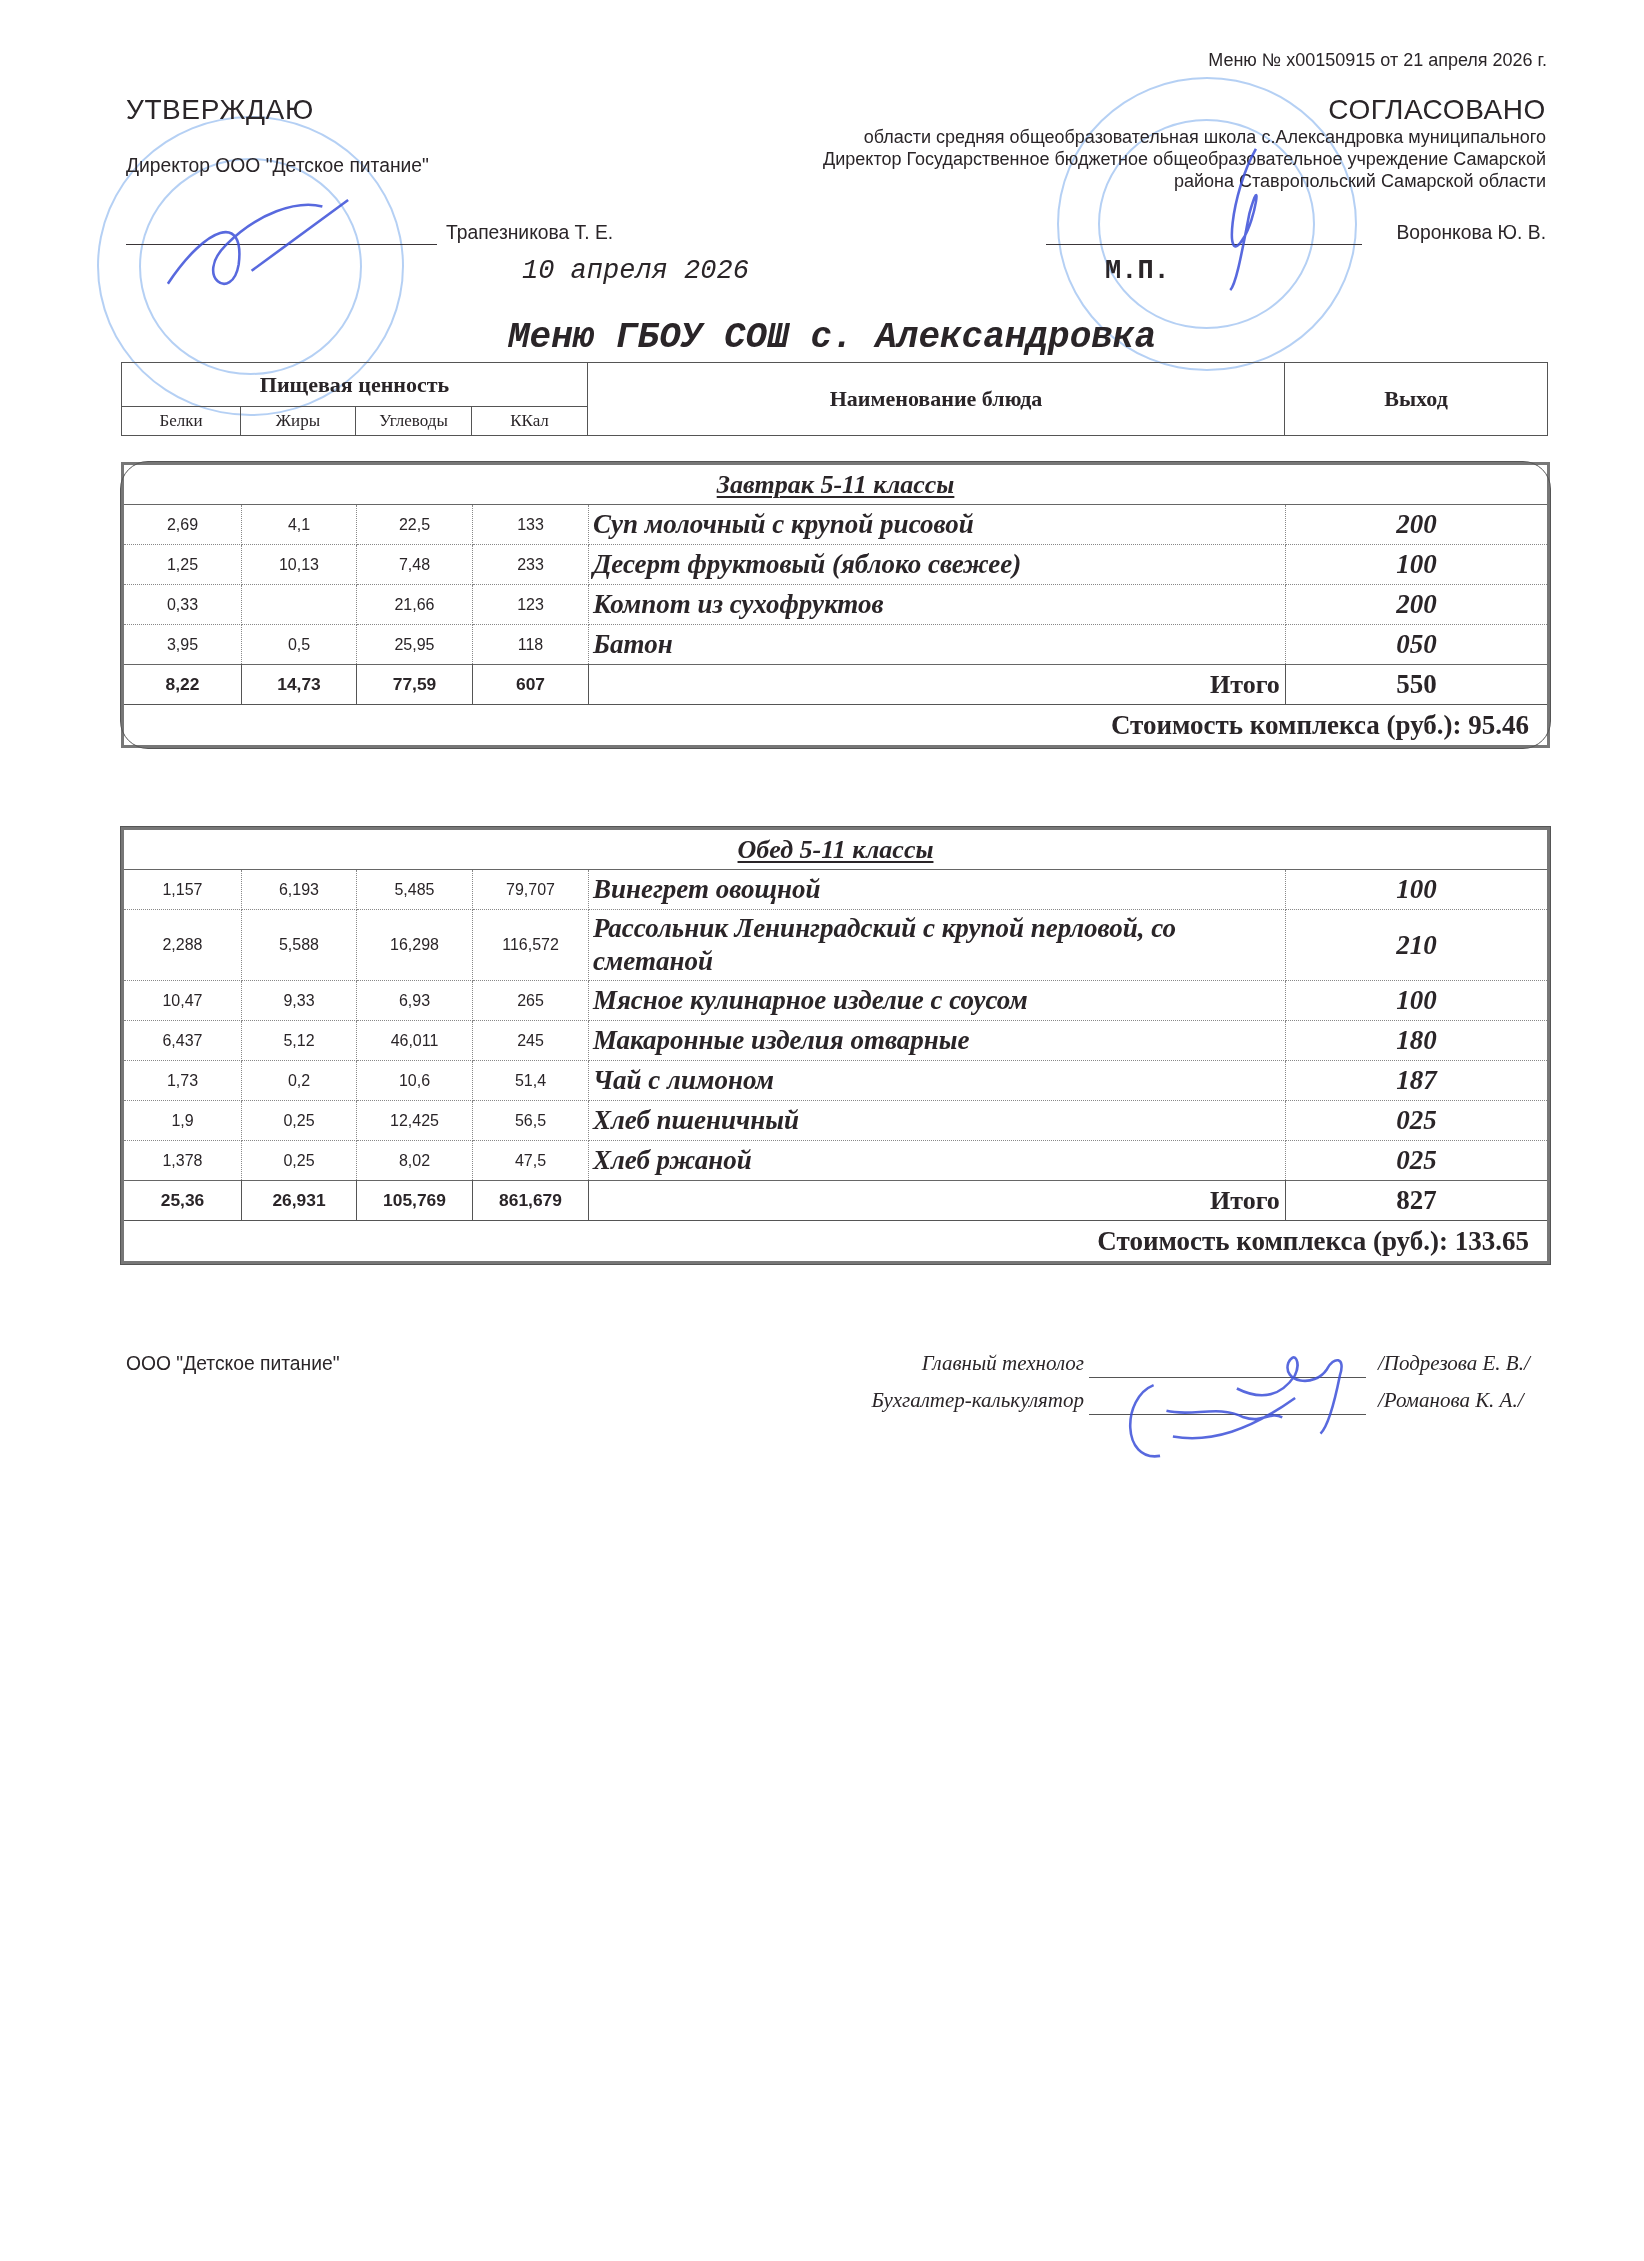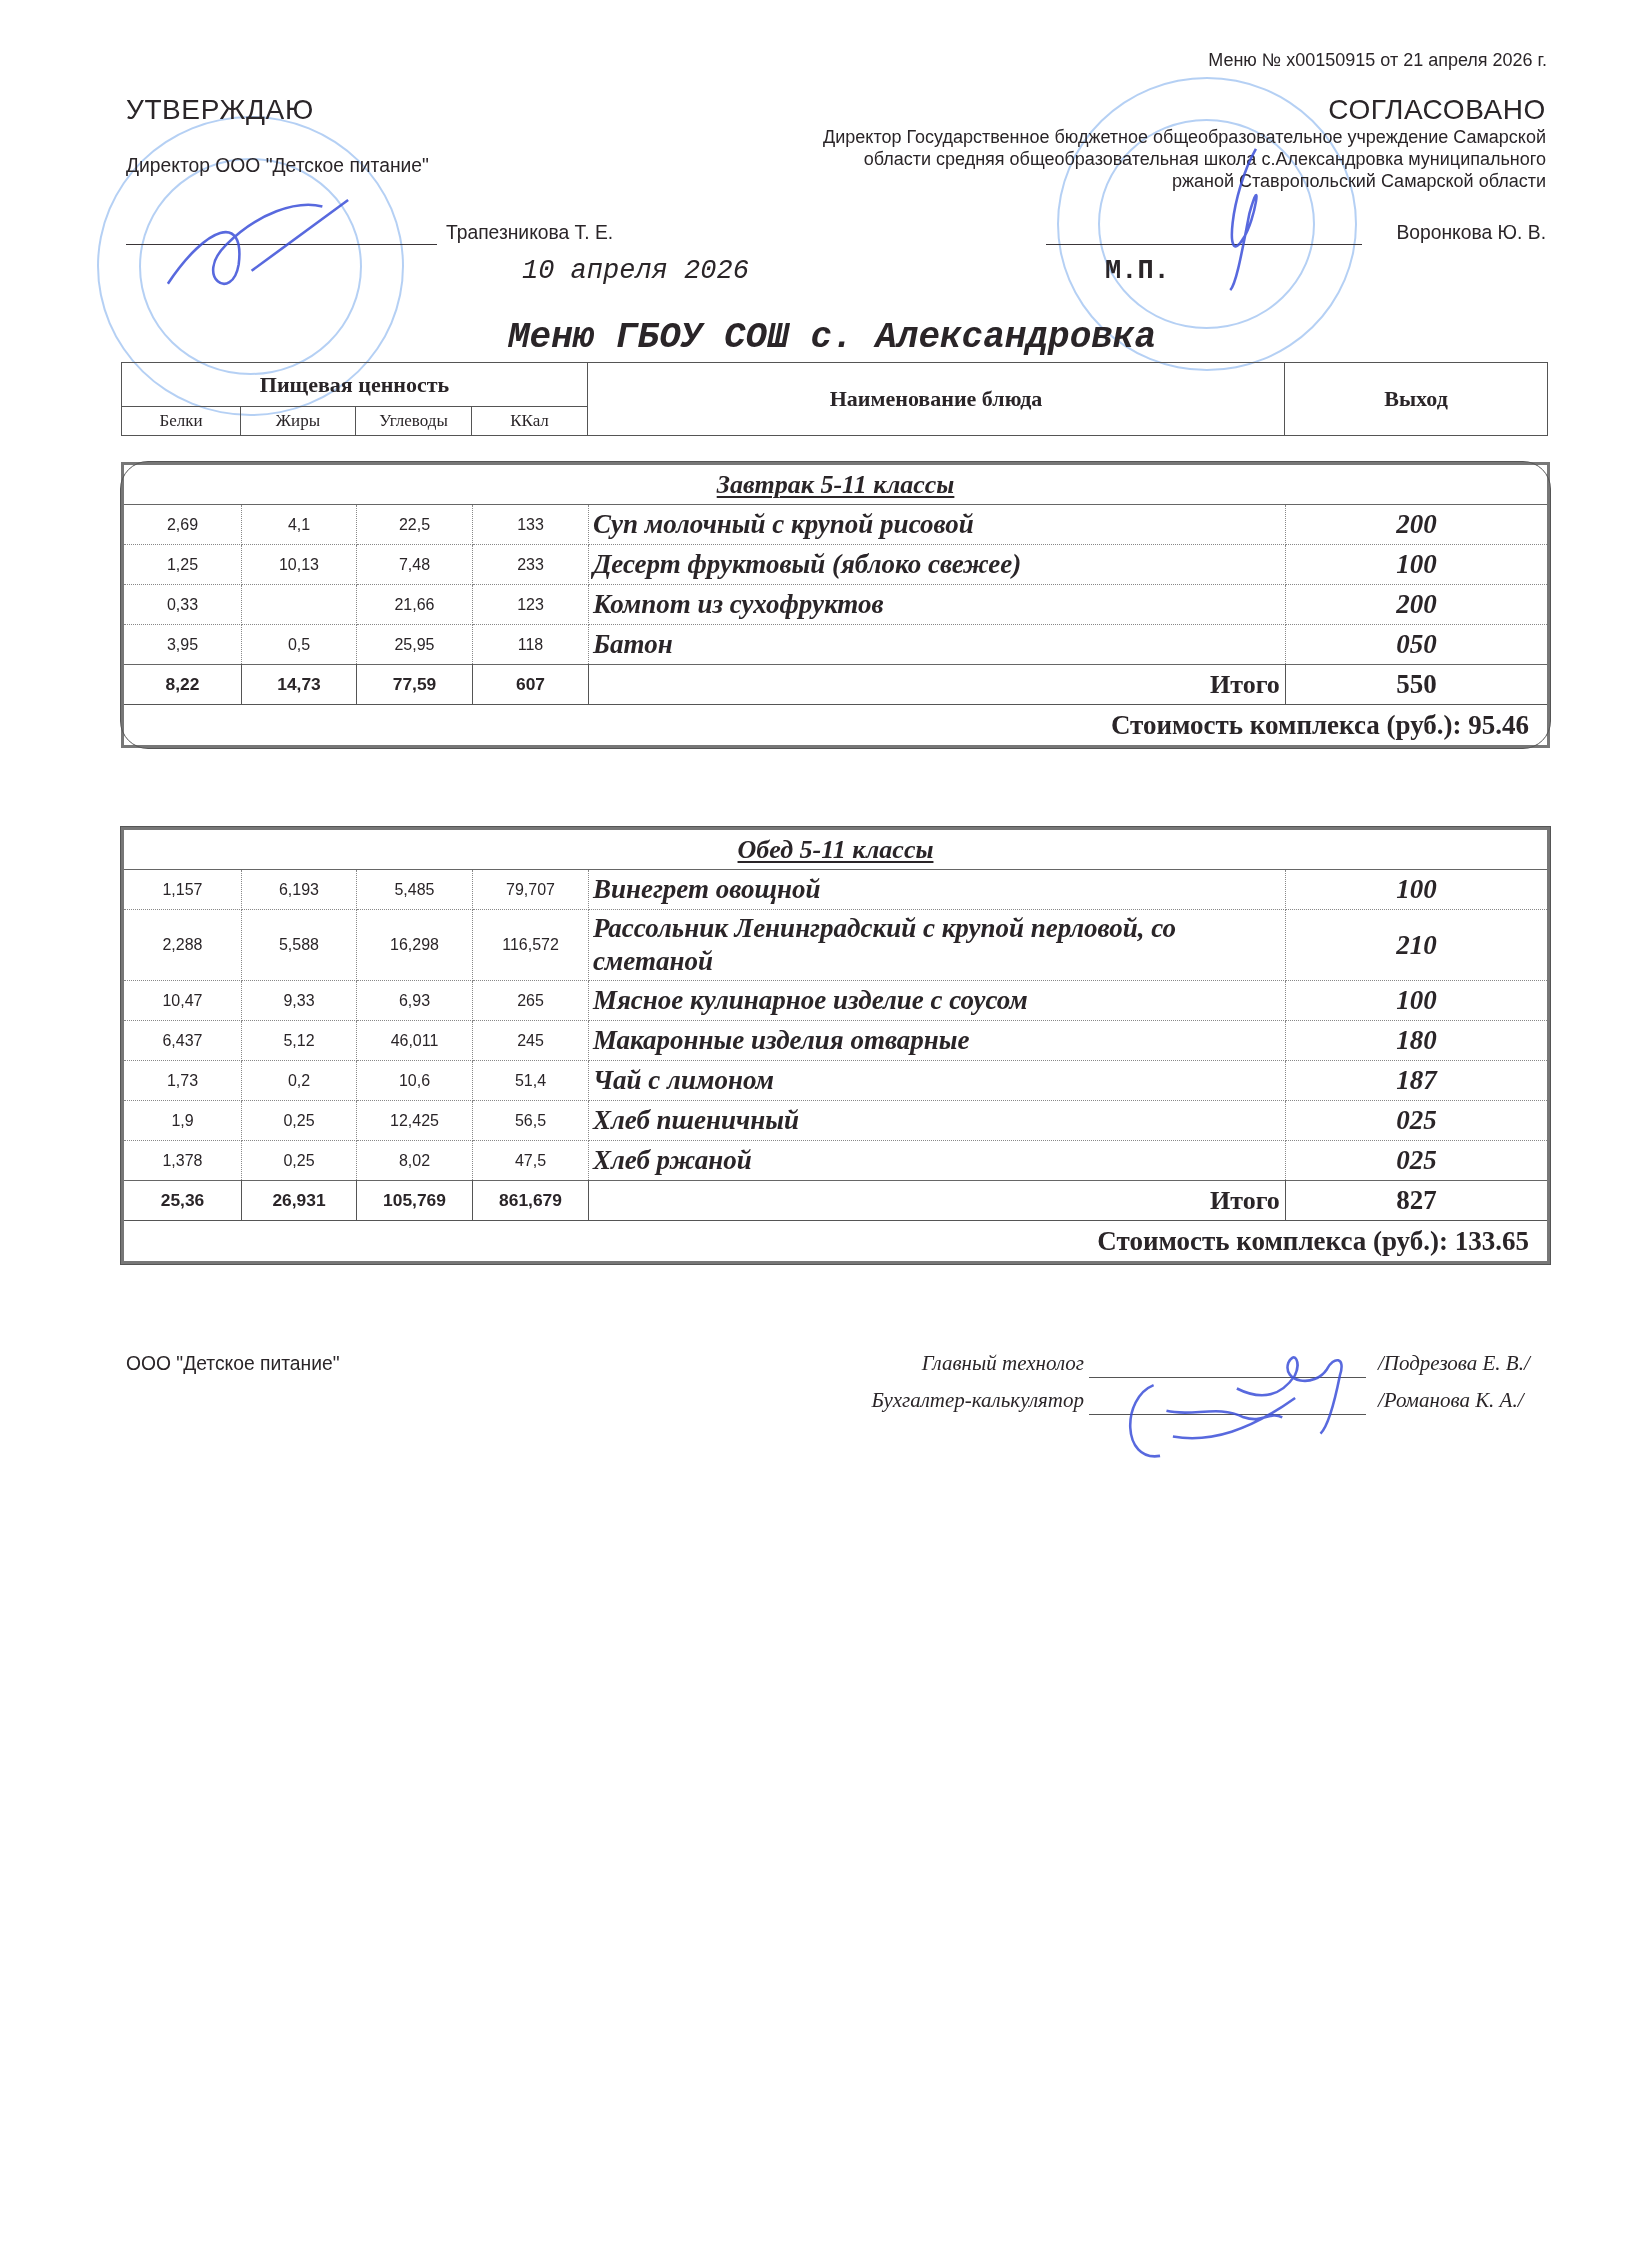--- a/index.html
+++ b/index.html
@@ -78,23 +78,23 @@
 <div class="abs sans menu-no">Меню № x00150915 от 21 апреля 2026 г.</div>
 
 <div class="abs sans approve">УТВЕРЖДАЮ</div>
 <div class="abs sans approve-role">Директор ООО "Детское питание"</div>
 <div class="abs approve-line"></div>
 <div class="abs sans approve-name">Трапезникова Т. Е.</div>
 <div class="abs serif approve-date">10 апреля 2026</div>
 
 <div class="abs sans agree">СОГЛАСОВАНО</div>
 <div class="abs sans agree-role">
+  <div>области средняя общеобразовательная школа с.Александровка муниципального</div>
   <div>Директор Государственное бюджетное общеобразовательное учреждение Самарской</div>
-  <div>области средняя общеобразовательная школа с.Александровка муниципального</div>
-  <div>ржаной Ставропольский Самарской области</div>
+  <div>района Ставропольский Самарской области</div>
 </div>
 <div class="abs agree-line"></div>
 <div class="abs sans agree-name">Воронкова Ю. В.</div>
 <div class="abs serif stamp-mp">М.П.</div>
 
 <svg class="abs" style="left:155px; top:187px;" width="206" height="129" viewBox="0 0 320 200">
   <path class="sig" d="M20 150 C 80 60, 140 40, 130 120 C 120 180, 60 140, 110 90 C 160 40, 220 20, 260 30 M 150 130 L 300 20"></path>
 </svg>
 <svg class="abs" style="left:1211px; top:142px;" width="77" height="155" viewBox="0 0 120 240">
   <path class="sig" d="M70 10 C 30 80, 20 200, 50 150 C 70 120, 80 40, 60 110 C 50 160, 40 220, 30 230"></path>

